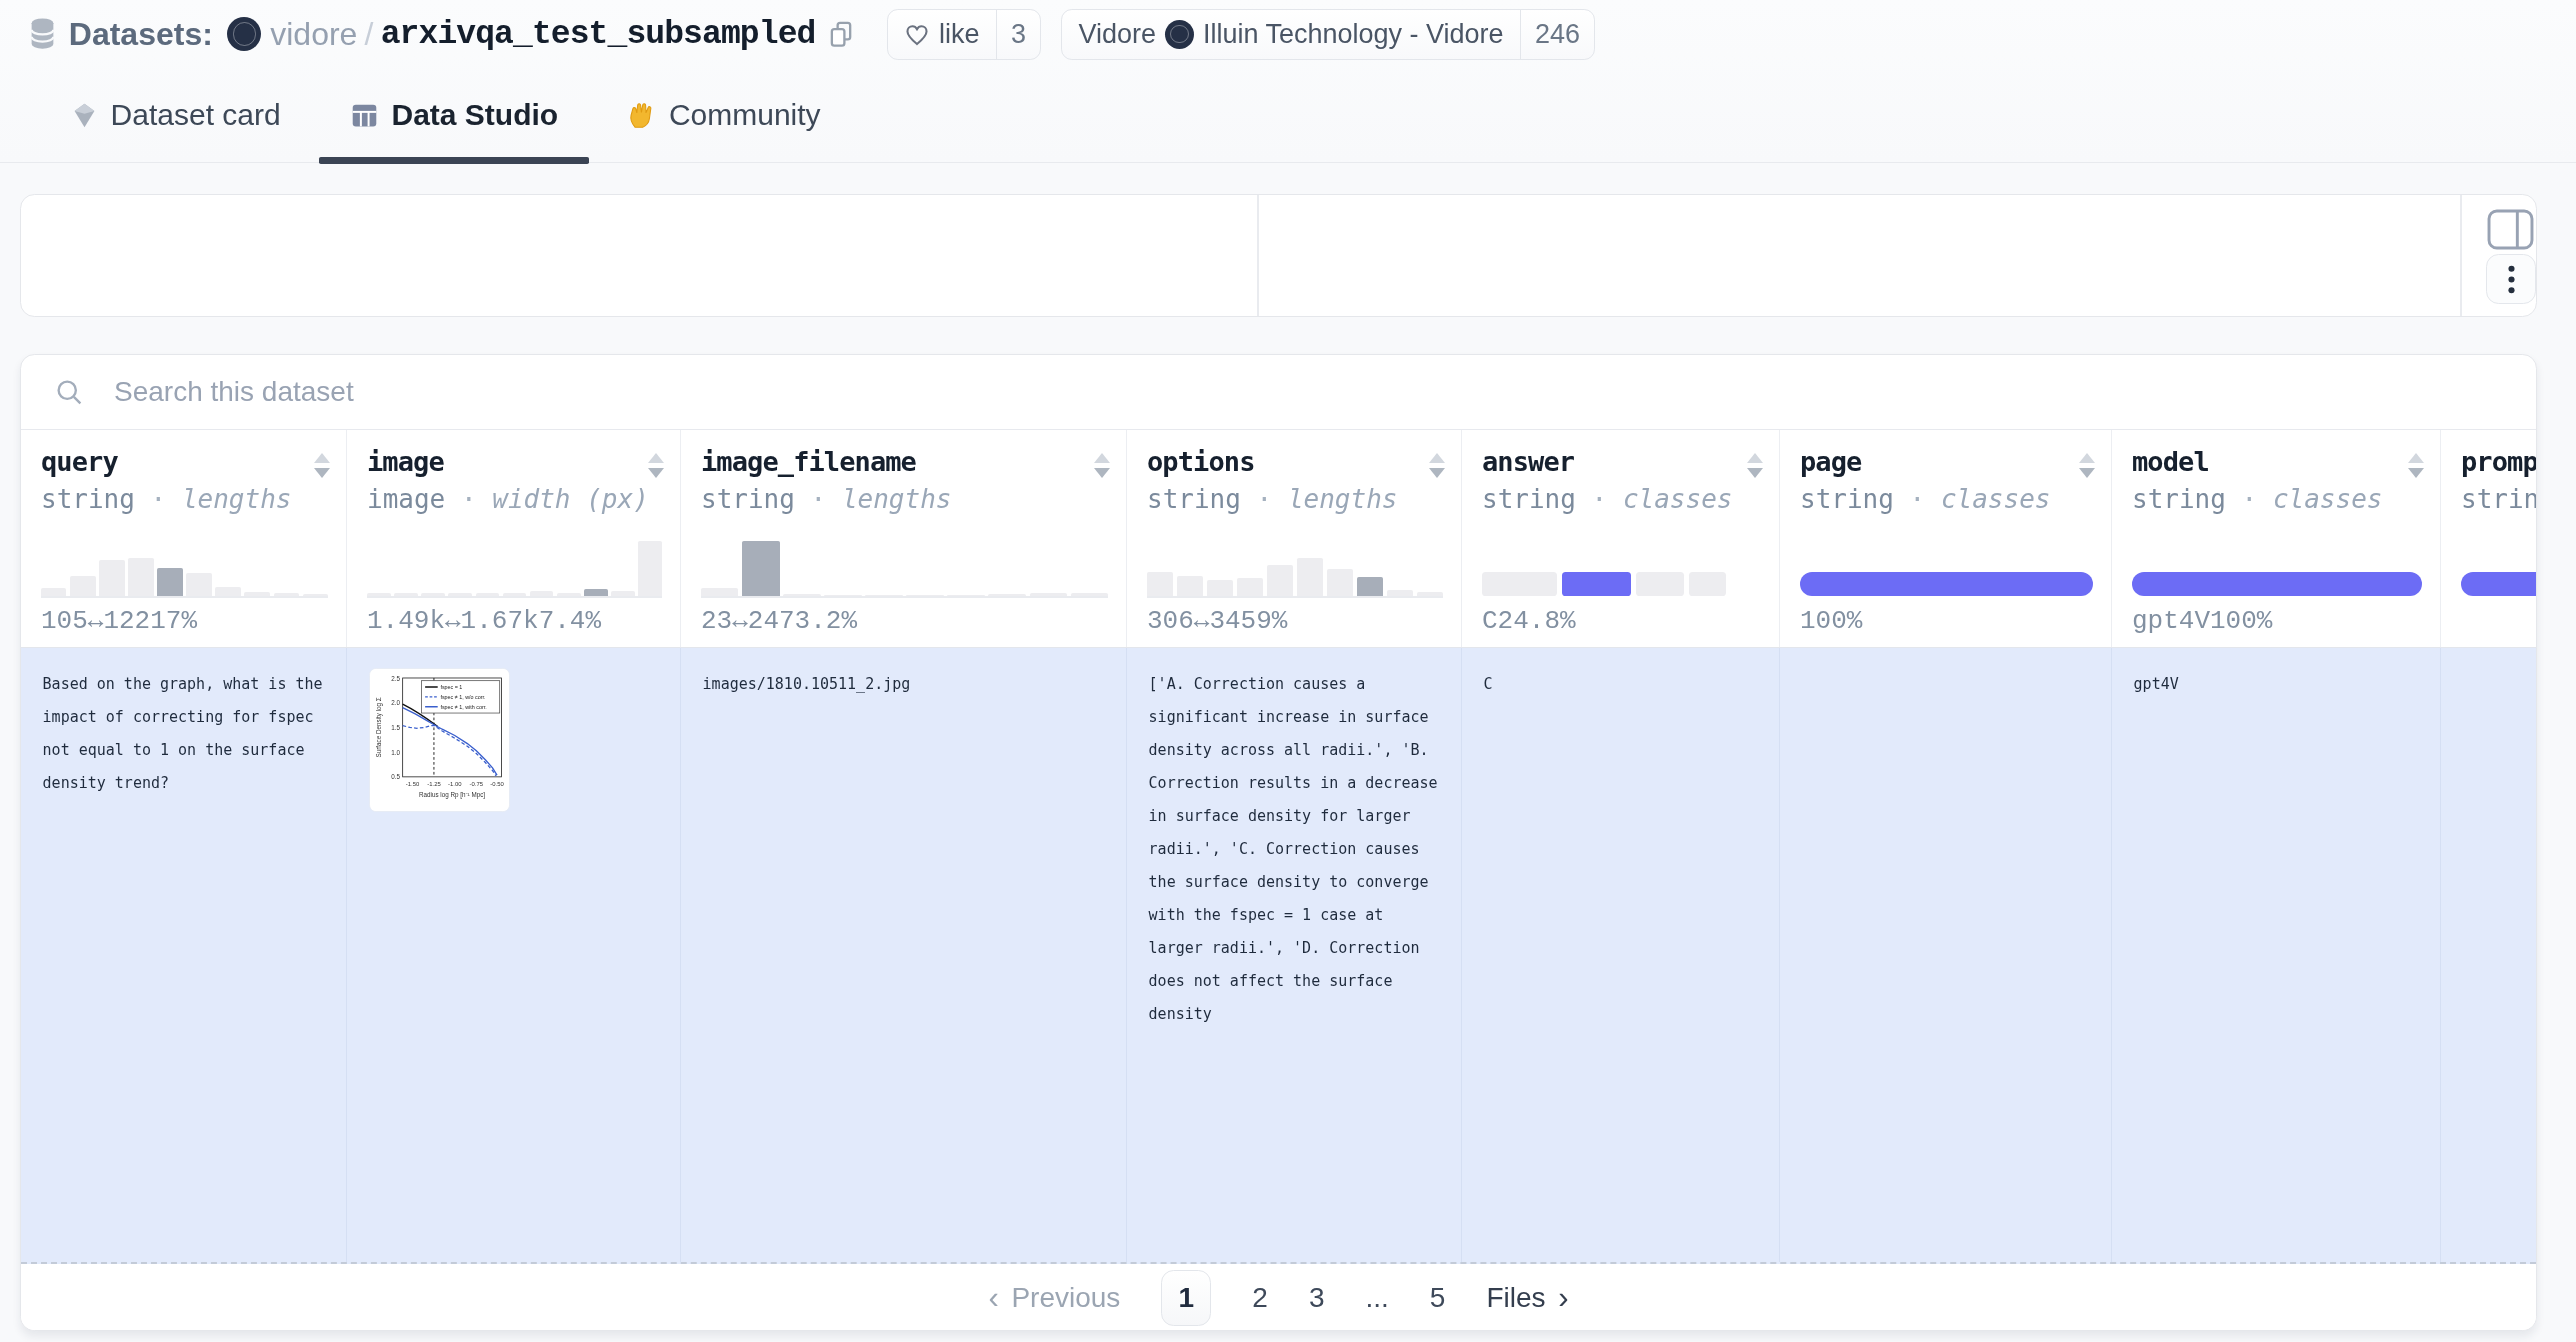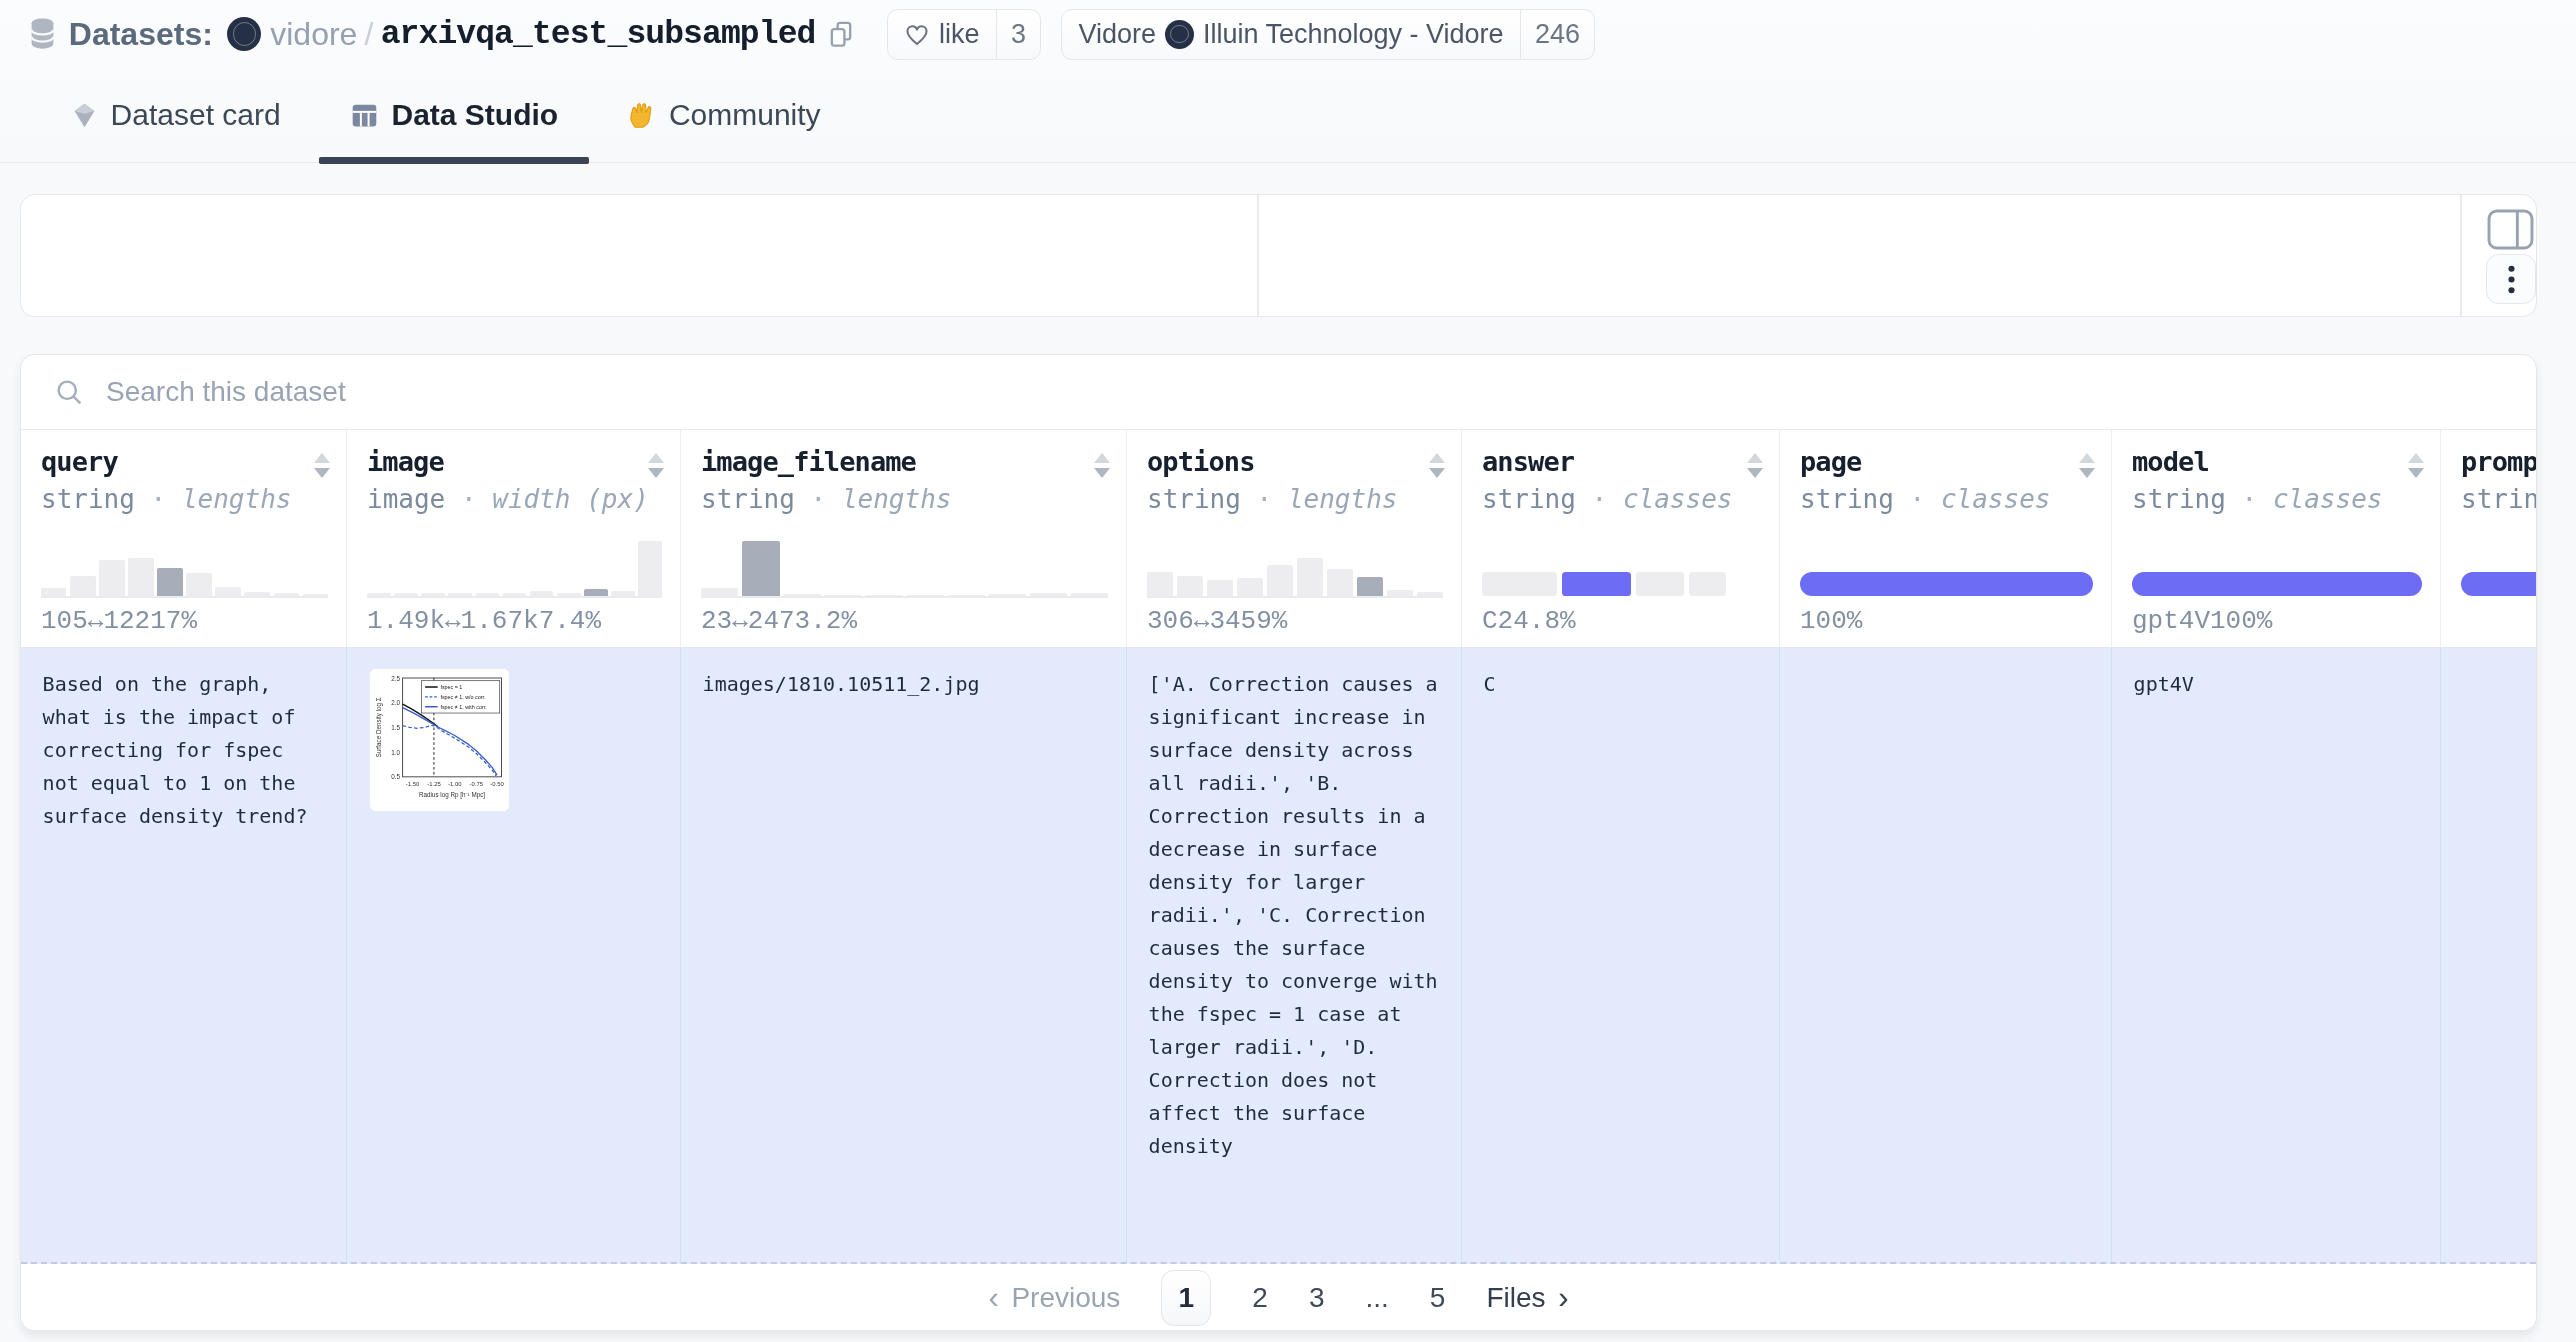--- a/index.html
+++ b/index.html
@@ -50,21 +50,21 @@
   .panel-icon{position:absolute;right:1.8px;top:14.4px;}
   .kebab-btn{position:absolute;right:0;top:59px;width:50px;height:50px;
     border:1.8px solid #e4e7ec;border-radius:12.6px;background:#fbfcfd;box-sizing:border-box;
     display:flex;align-items:center;justify-content:center;cursor:pointer;}
 
   
   .dataset-card{position:absolute;left:20px;top:354px;width:2517px;height:977px;
     background:#fff;border:1.8px solid #e5e7eb;border-radius:14.4px;box-sizing:border-box;
     overflow:hidden;box-shadow:0 5.4px 9px rgba(30,40,60,.08);}
   .search-row{height:74px;border-bottom:1.8px solid #e7e9ee;display:flex;align-items:center;
-    padding-left:34px;gap:20px;}
+    padding-left:34px;gap:28px;}
   .search-row input{border:none;outline:none;font-size:28px;color:#2b3645;width:1440px;
     font-family:"Liberation Sans",sans-serif;background:transparent;}
   .search-row input::placeholder{color:#99a3b3;}
 
   .header-row{display:grid;height:217px;border-bottom:0.9px solid #e3e6ec;}
   .hcell{position:relative;box-sizing:border-box;border-right:1.8px solid #eceef2;
     padding:16px 2px 0 20px;background:#fff;}
   .hname{font-family:"DejaVu Sans Mono",monospace;font-weight:bold;font-size:27px;
     color:#16202e;letter-spacing:-0.9px;}
   .htype{font-family:"DejaVu Sans Mono",monospace;font-size:26px;margin-top:7.2px;
@@ -87,21 +87,21 @@
   .hviz .seg.hl{background:#6c6cf5;}
   .hviz.pillwrap .pill{width:100%;height:24px;border-radius:12.6px;background:#6c6cf5;}
   .hstats{position:absolute;left:20px;right:18px;top:176px;display:flex;
     justify-content:flex-start;font-family:Liberation Mono, monospace;
     font-size:26px;color:#8290a1;}
 
   .data-row{display:grid;height:616px;background:#e2eafb;
     border-bottom:2.7px dashed #c3cbd8;box-sizing:border-box;}
   .dcell{position:relative;box-sizing:border-box;border-right:1.8px solid #d5dff3;
     padding:20px 21.6px 0 21.6px;overflow:hidden;}
-  .dtext{font-family:"DejaVu Sans Mono",monospace;font-size:20px;line-height:33px;
+  .dtext{font-family:"DejaVu Sans Mono",monospace;font-size:15px;line-height:33px;
     color:#1f2b3d;word-wrap:break-word;}
   .thumb{width:139px;height:142px;background:#fff;border-radius:7.2px;
     border:0.9px solid #e7ecf5;overflow:hidden;}
 
   .pagination{height:67px;display:flex;align-items:center;justify-content:center;
     gap:41px;font-size:28px;background:#fff;}
   .page-prev{color:#9ba5b2;display:flex;align-items:center;gap:12.6px;cursor:pointer;}
   .page-next{color:#343e4e;display:flex;align-items:center;gap:12.6px;cursor:pointer;}
   .page-num{color:#3e495a;cursor:pointer;}
   .page-num.current{width:50px;height:56px;border:1.8px solid #e3e6eb;border-radius:12.6px;

